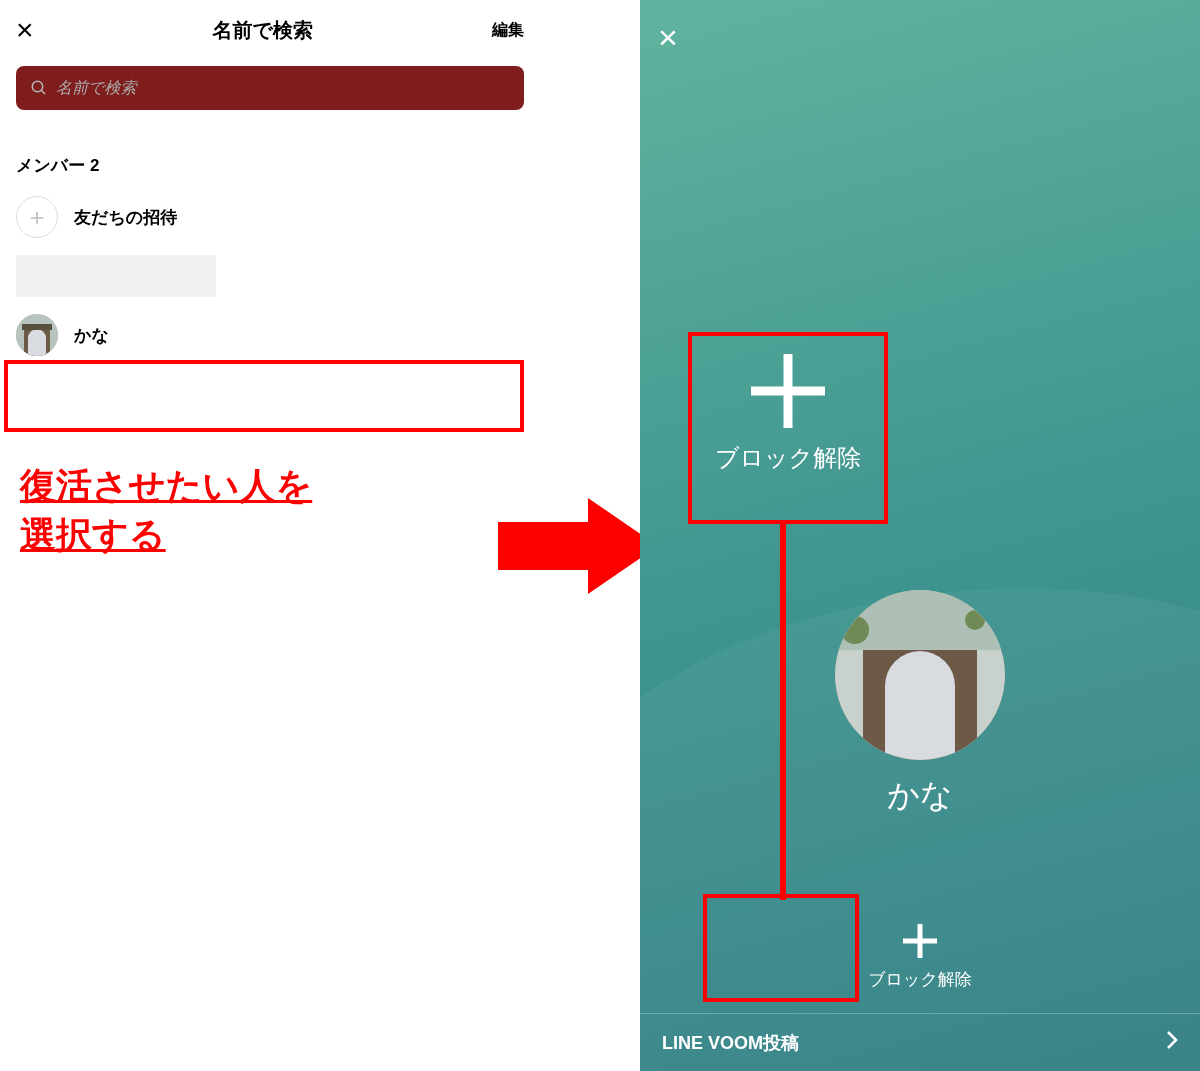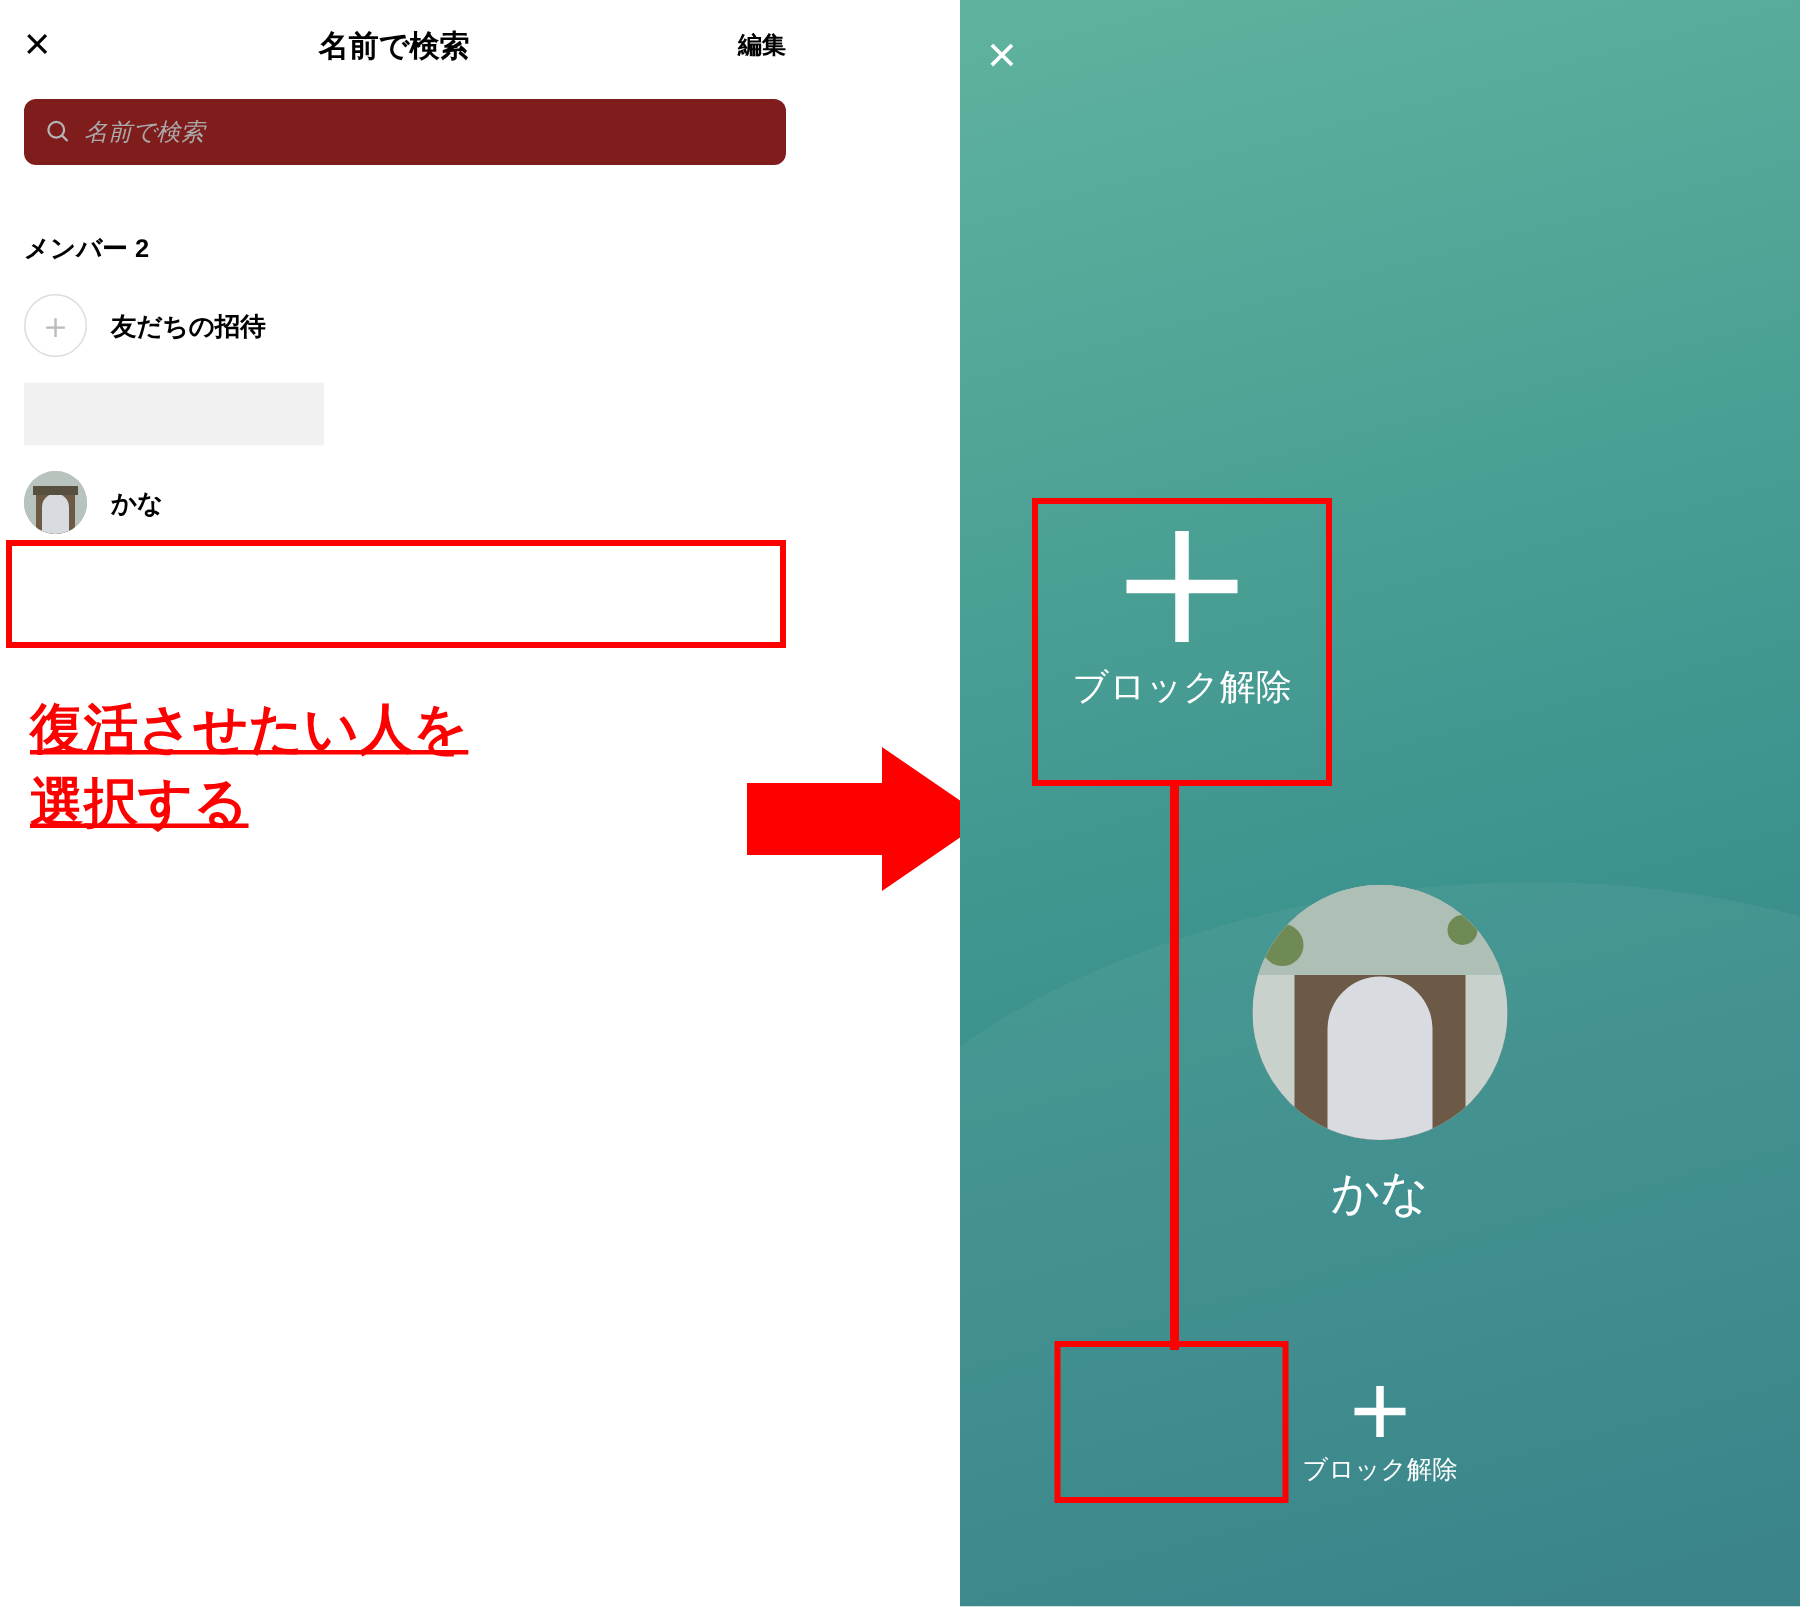--- a/index.html
+++ b/index.html
@@ -142,17 +142,25 @@
 
   <div class="actions">
     <div class="act">
       <div class="ic">
           <div class="sm-plus"></div>
         </div>
       <span class="lbl">ブロック解除</span>
     </div>
   </div>
 
+  <div class="voom">
+    <span>LINE VOOM投稿</span>
+    <span>
+      <svg width="12" height="20" viewBox="0 0 12 20" fill="none" stroke="#fff" stroke-width="2.5">
+          <polyline points="2,2 10,10 2,18"></polyline>
+        </svg>
+    </span>
+  </div>
 
   <div class="red-box rb-unblock-big"></div>
   <div class="red-line"></div>
   <div class="red-box rb-unblock-small"></div>
 </div>
 
 </body></html>

